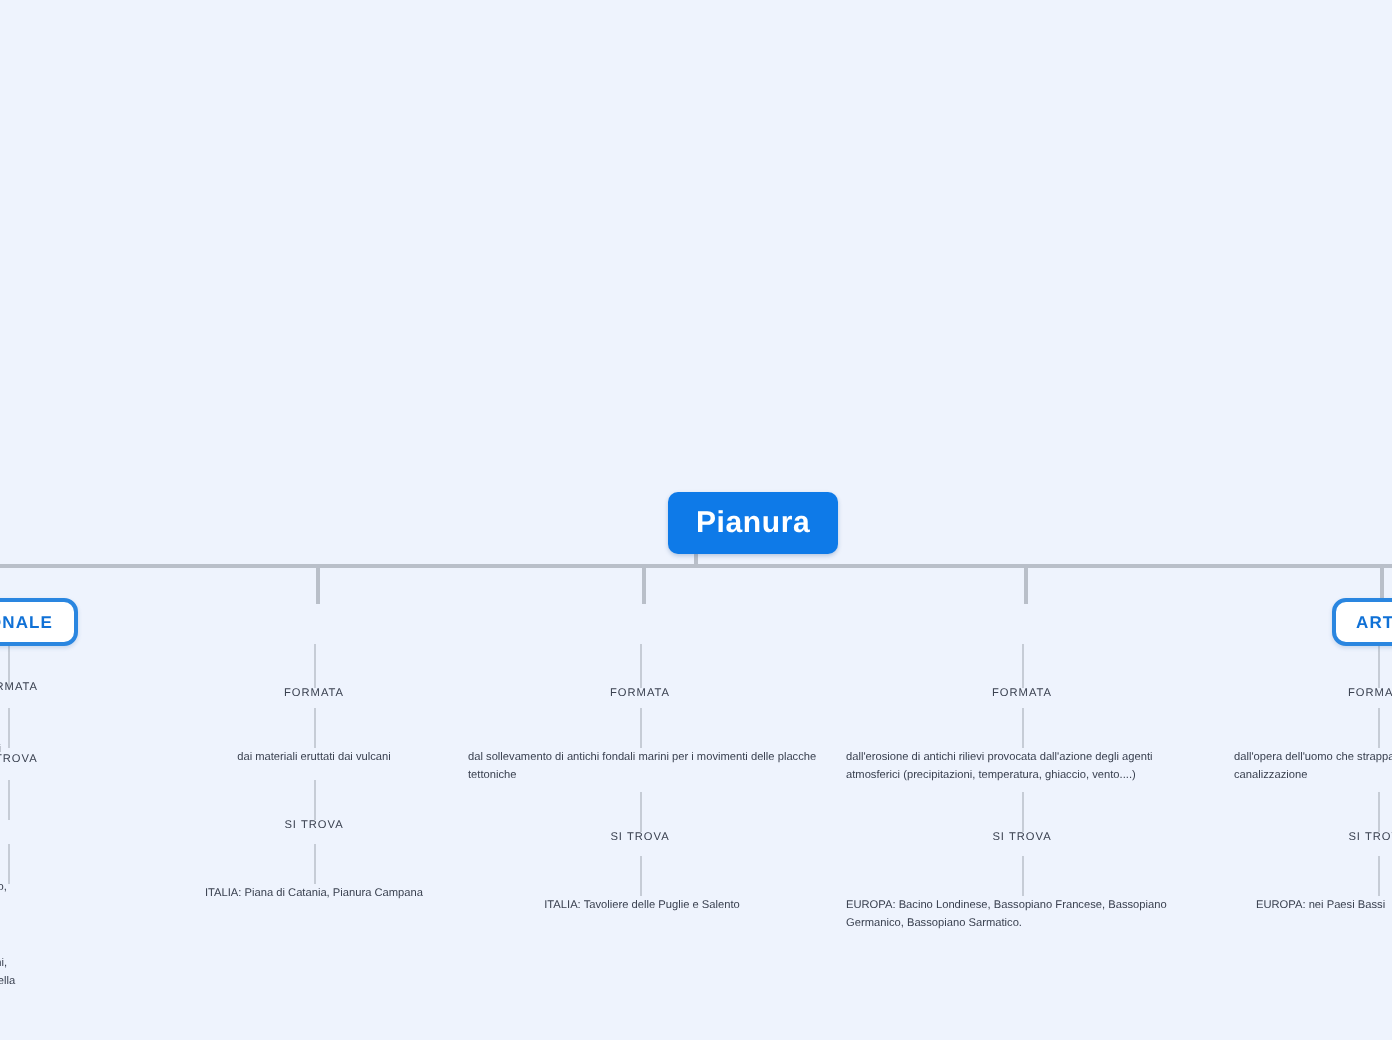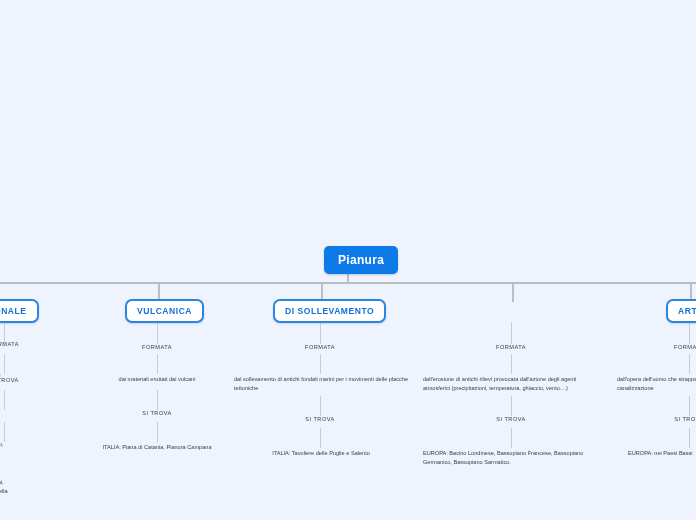--- a/index.html
+++ b/index.html
@@ -48,27 +48,27 @@
   }
   .thinline {
     position: absolute;
     width: 1px;
     background: #c6ccd6;
   }
 
   
   .root-node {
     position: absolute;
-    left: 324px;
+    left: 334px;
     top: 246px;
     box-sizing: border-box;
     background: #0e7ae8;
     border-radius: 5px;
     color: #ffffff;
-    font-size: 12px;
+    font-size: 15px;
     font-weight: bold;
     letter-spacing: 0.3px;
     padding: 7px 14px;
     text-align: center;
     box-shadow: 0 1px 2px rgba(20,70,140,0.25);
     white-space: nowrap;
   }
 
   .branch-node {
     position: absolute;
@@ -147,27 +147,25 @@
 
   <div class="root-node">Pianura</div>
 
   <div class="branch-node" style="left:-52px;">ALLUVIONALE</div>
   <div class="rel-label" style="left:-26px; top:341px; width:60px;">FORMATA</div>
   <div class="leaf-text" style="left:-104px; top:371px; width:112px;">dai detriti trasportati dai fiumi e accumulati nel tempo</div>
   <div class="rel-label" style="left:-26px; top:377px; width:60px;">SI TROVA</div>
   <div class="leaf-text" style="left:-104px; top:440px; width:112px;">ITALIA: Pianura Padana, Tavoliere Pontino, Agro Romano, Piana del Sele</div>
   <div class="leaf-text" style="left:-104px; top:478px; width:112px;">AMERICA: Pianura del Rio delle Amazzoni, Pianura del Mississippi, Pianura del Rio della Plata</div>
 
-  <div class="branch-node" style="left:125px;">VULCANICA</div>
   <div class="rel-label" style="left:127px; top:344px; width:60px;">FORMATA</div>
   <div class="leaf-text center" style="left:82px; top:375px; width:150px;">dai materiali eruttati dai vulcani</div>
   <div class="rel-label" style="left:127px; top:410px; width:60px;">SI TROVA</div>
   <div class="leaf-text center" style="left:82px; top:443px; width:150px;">ITALIA: Piana di Catania, Pianura Campana</div>
 
-  <div class="branch-node" style="left:273px;">DI SOLLEVAMENTO</div>
   <div class="rel-label" style="left:290px; top:344px; width:60px;">FORMATA</div>
   <div class="leaf-text" style="left:234px; top:375px; width:176px;">dal sollevamento di antichi fondali marini per i movimenti delle placche tettoniche</div>
   <div class="rel-label" style="left:290px; top:416px; width:60px;">SI TROVA</div>
   <div class="leaf-text center" style="left:246px; top:449px; width:150px;">ITALIA: Tavoliere delle Puglie e Salento</div>
 
   <div class="rel-label" style="left:481px; top:344px; width:60px;">FORMATA</div>
   <div class="leaf-text" style="left:423px; top:375px; width:176px;">dall'erosione di antichi rilievi provocata dall'azione degli agenti atmosferici (precipitazioni, temperatura, ghiaccio, vento....)</div>
   <div class="rel-label" style="left:481px; top:416px; width:60px;">SI TROVA</div>
   <div class="leaf-text" style="left:423px; top:449px; width:176px;">EUROPA: Bacino Londinese, Bassopiano Francese, Bassopiano Germanico, Bassopiano Sarmatico.</div>
 

